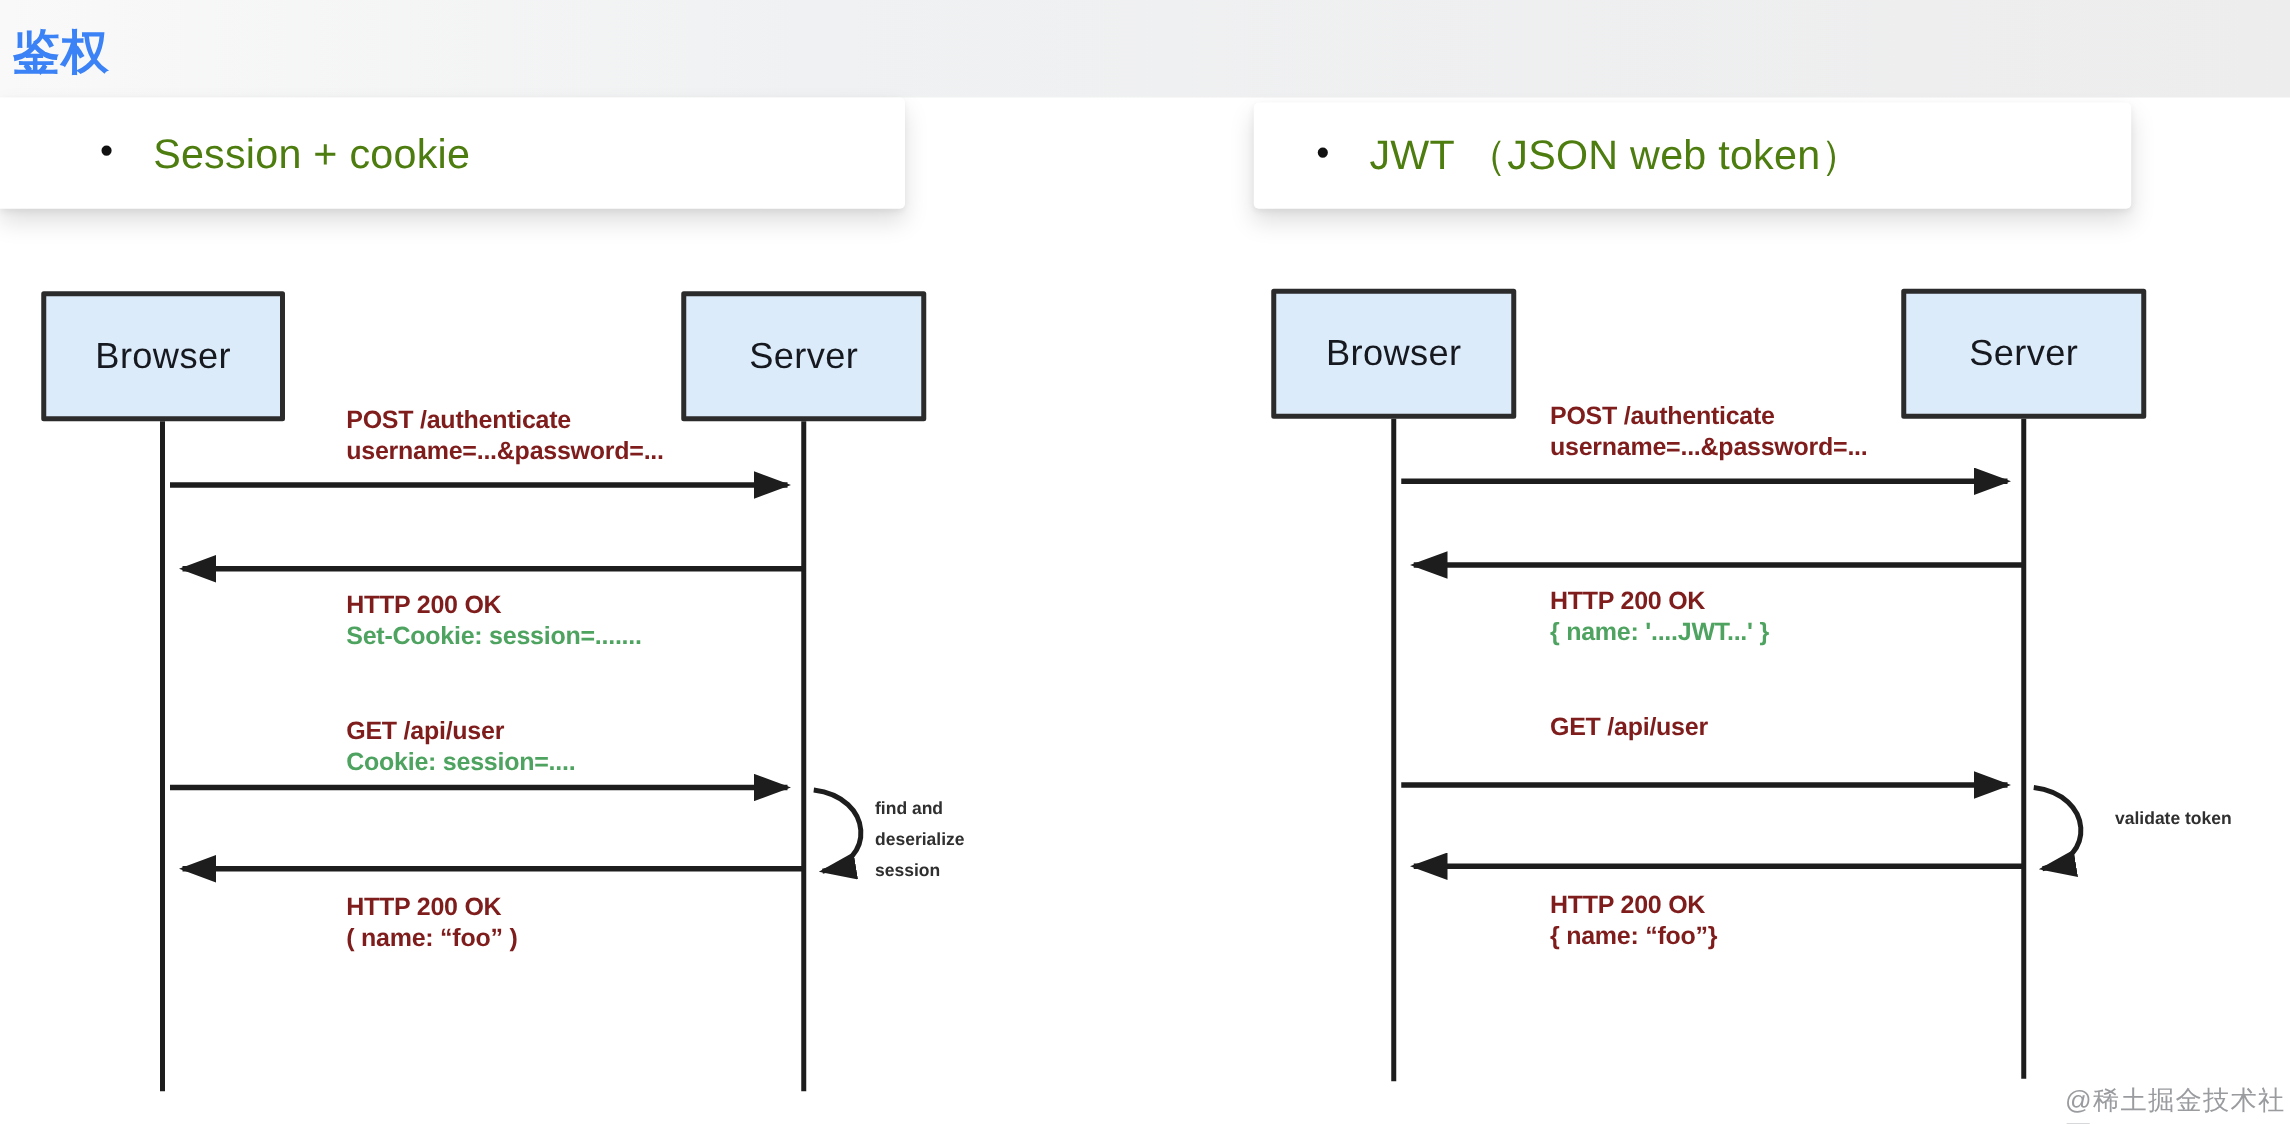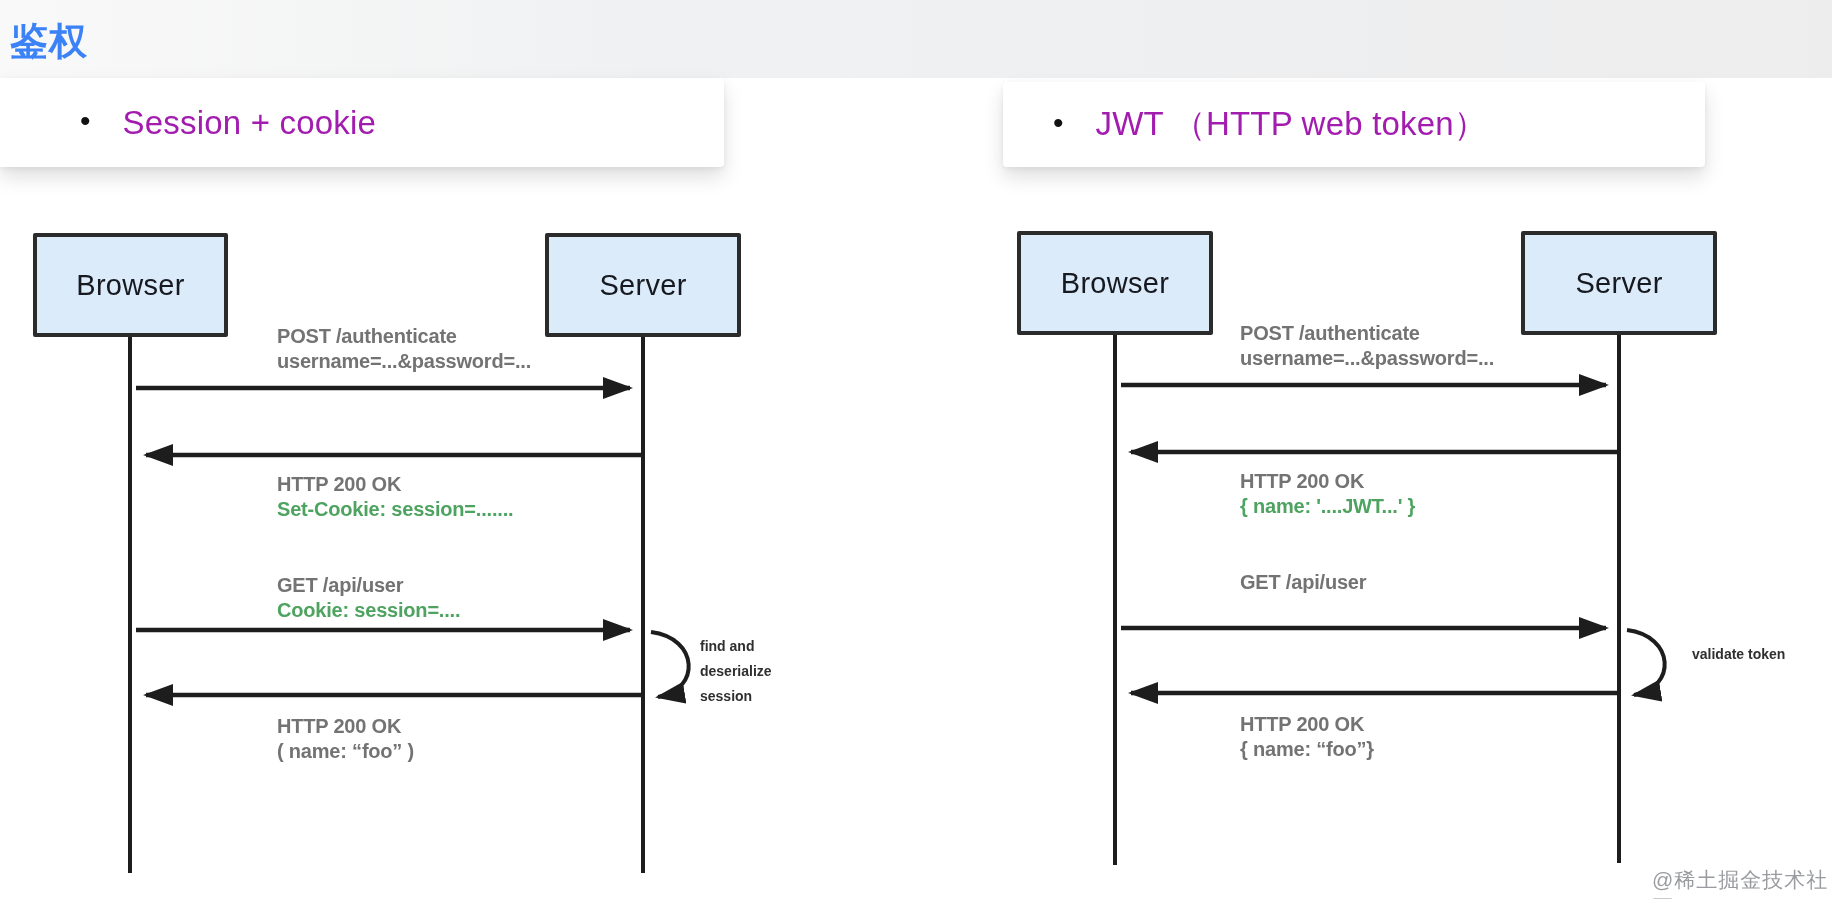--- a/index.html
+++ b/index.html
@@ -24,35 +24,35 @@
     display:flex;align-items:center;
   }
   .heading-left{left:0;top:78px;width:724px;height:89px;border-top-left-radius:0;border-bottom-left-radius:0;}
   .heading-right{left:1003px;top:82px;width:702px;height:85px;}
   .bullet{
     font-size:30px;color:#111;line-height:1;transform:translateY(-2px);
   }
   .heading-left .bullet{margin-left:80px;}
   .heading-right .bullet{margin-left:50px;}
   .heading-text{
-    font-size:33px;font-weight:500;color:#a21caf;margin-left:32px;letter-spacing:0.2px;
+    font-size:33px;font-weight:500;color:#4d7c0f;margin-left:32px;letter-spacing:0.2px;
   }
   
   svg.wires{position:absolute;left:0;top:0;width:1832px;height:899px;pointer-events:none;}
   .actor-box{
     position:absolute;background:#dcebfa;border:4px solid #2b2b2b;border-radius:2px;
     display:flex;align-items:center;justify-content:center;
     box-sizing:border-box;
   }
   .actor-label{font-size:29px;font-weight:500;color:#16191f;letter-spacing:0.3px;}
   .msg{
     position:absolute;font-size:20px;line-height:25px;font-weight:700;
     color:#3d3d3d;letter-spacing:-0.2px;white-space:nowrap;
   }
-  .msg .line{color:#737373;}
+  .msg .line{color:#7f1d1d;}
   .msg .line.green{color:var(--green,#4da35f);}
   .loop-note{
     position:absolute;font-size:14px;line-height:25px;font-weight:700;
     color:#2f2f2f;white-space:nowrap;
   }
   .watermark{
     position:absolute;left:1652px;top:866px;
     font-size:21px;color:rgba(135,138,142,0.85);letter-spacing:1px;
   }
 </style>
@@ -62,21 +62,21 @@
 <div class="top-band"></div>
 <div class="page-title">鉴权</div>
 
 <div class="heading-panel heading-left">
   <span class="bullet">•</span>
   <span class="heading-text">Session + cookie</span>
 </div>
 
 <div class="heading-panel heading-right">
   <span class="bullet">•</span>
-  <span class="heading-text">JWT （HTTP web token）</span>
+  <span class="heading-text">JWT （JSON web token）</span>
 </div>
 
 <svg class="wires" viewBox="0 0 1832 899">
   <defs>
     <marker id="ah" markerUnits="userSpaceOnUse" markerWidth="30" markerHeight="22" refX="27" refY="11" orient="auto">
       <path d="M0,0 L30,11 L0,22 Z" fill="#1d1d1d"></path>
     </marker>
   </defs>
 
   <line x1="130" y1="337" x2="130" y2="873" stroke="#1d1d1d" stroke-width="4"></line>

